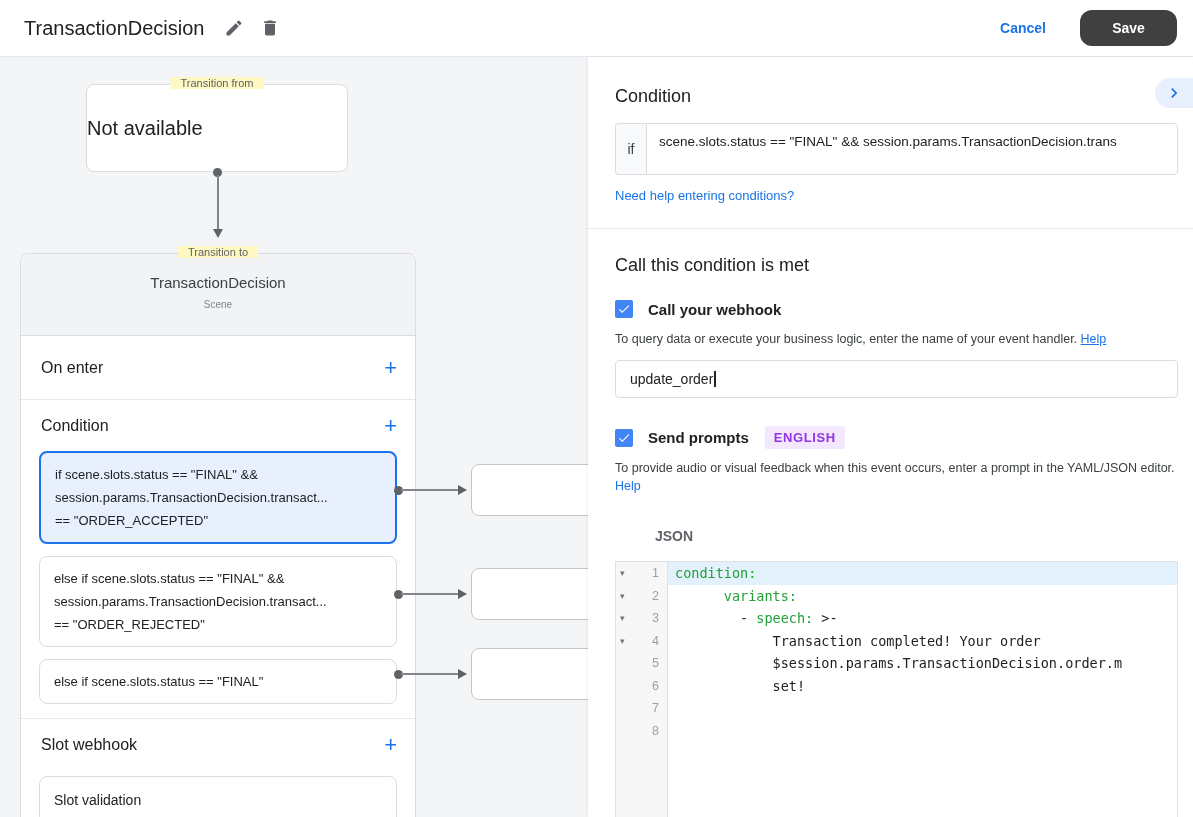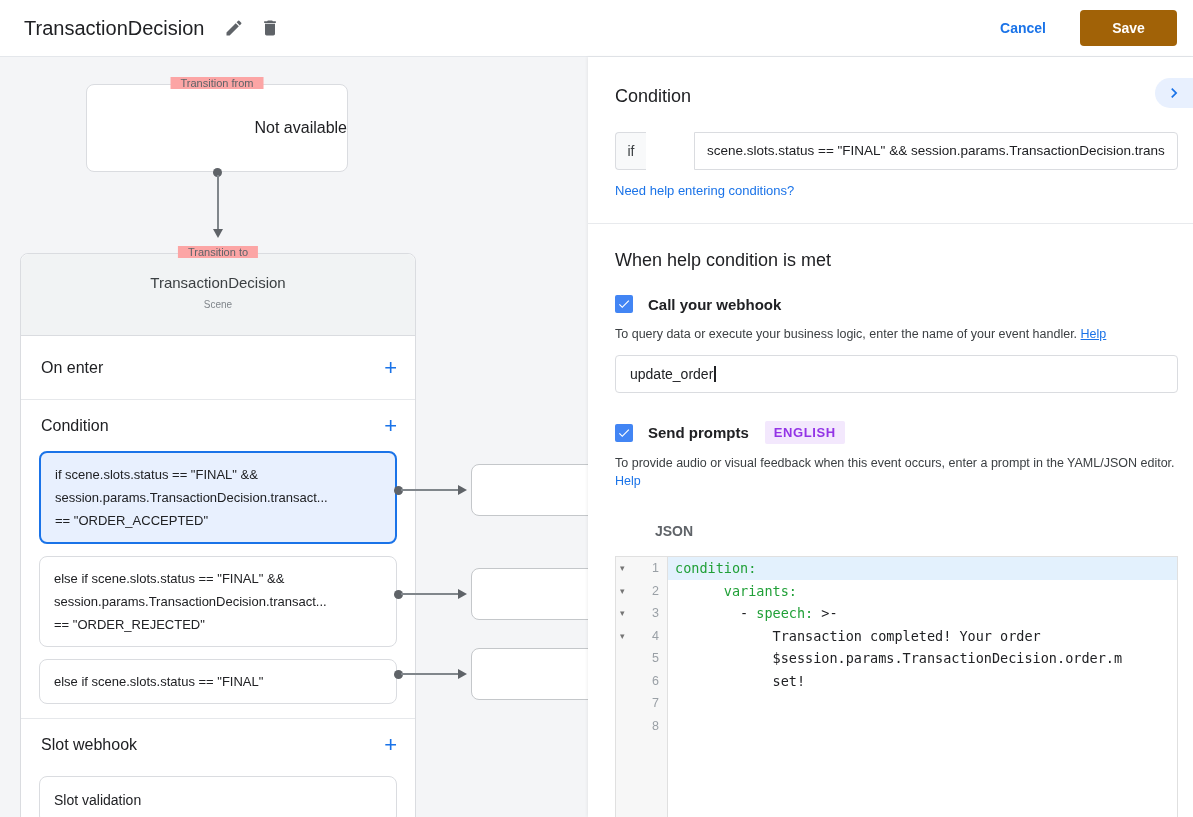--- a/index.html
+++ b/index.html
@@ -8,32 +8,32 @@
 
   
   .appbar { position:absolute; left:0; top:0; width:1193px; height:57px; background:#fff;
     border-bottom:1px solid #e4e7eb; display:flex; align-items:center; padding:0 16px 0 24px; }
   .appbar-title { font-size:20px; color:#202124; }
   .icon-btn { background:none; border:none; cursor:pointer; margin-left:20px; display:flex; align-items:center; }
   .icon-btn svg { fill:#5f6368; }
   .appbar-right { margin-left:auto; display:flex; align-items:center; }
   .cancel-btn { background:none; border:none; color:#1a73e8; font-size:14px; font-weight:700;
     font-family:inherit; cursor:pointer; margin-right:34px; }
-  .save-btn { background:#a16207; color:#fff; border:none; border-radius:4px; width:97px; height:36px;
+  .save-btn { background:#404040; color:#fff; border:none; border-radius:12px; width:97px; height:36px;
     font-size:14px; font-weight:700; font-family:inherit; cursor:pointer; }
 
   
   .canvas { position:absolute; left:0; top:57px; width:588px; height:760px; background:#f4f5f7; overflow:hidden; }
 
   .fieldset-box { position:absolute; background:#fff; border:1px solid #dadce0; border-radius:8px; }
   .fieldset-legend { position:absolute; top:-8px; left:50%; transform:translateX(-50%);
-    background:#fca5a5; padding:0 10px; font-size:11px; color:#5f6368; white-space:nowrap; }
+    background:#fef9c3; padding:0 10px; font-size:11px; color:#5f6368; white-space:nowrap; }
   .from-box { left:86px; top:27px; width:262px; height:88px; }
   .from-value { position:absolute; left:0; right:0; top:50%; transform:translateY(-50%);
-    text-align:right; font-size:16px; color:#202124; }
+    text-align:left; font-size:20px; color:#202124; }
 
   .arrow-dot { position:absolute; width:9px; height:9px; border-radius:50%; background:#5f6368; }
   .arrow-line-v { position:absolute; width:2px; background:#80868b; }
   .arrow-head-down { position:absolute; width:0; height:0;
     border-left:5px solid transparent; border-right:5px solid transparent; border-top:9px solid #5f6368; }
   .arrow-line-h { position:absolute; height:2px; background:#80868b; }
   .arrow-head-right { position:absolute; width:0; height:0;
     border-top:5px solid transparent; border-bottom:5px solid transparent; border-left:9px solid #5f6368; }
 
   .scene-card { left:20px; top:196px; width:396px; height:600px; }
@@ -59,21 +59,21 @@
     border:1px solid #c4c7ca; border-radius:8px; cursor:pointer; }
 
   
   .panel { position:absolute; left:588px; top:57px; width:605px; height:760px; background:#fff;
     box-shadow:-1px 0 3px rgba(0,0,0,0.06); padding:0 15px 0 27px; }
   .collapse-btn { position:absolute; right:0; top:21px; width:38px; height:30px; border:none;
     background:#e8f0fe; border-radius:15px 0 0 15px; cursor:pointer; display:flex; align-items:center;
     justify-content:flex-start; padding-left:9px; }
   .panel-h { font-size:18px; font-weight:400; color:#202124; }
   .panel-title { padding-top:29px; }
-  .if-row { margin-top:25px; display:flex; width:563px; height:38px;gap:48px; }
+  .if-row { margin-top:16px; display:flex; width:563px; height:52px; }
   .if-cell { width:31px; background:#f8f9fa; border:1px solid #dadce0; border-right:none;
     border-radius:4px 0 0 4px; display:flex; align-items:center; justify-content:center;
     font-size:14px; color:#3c4043; }
   .cond-input { flex:1; border:1px solid #dadce0; border-radius:0 4px 4px 0; padding:0 12px;
     line-height:36px; font-size:13.5px; color:#202124; white-space:nowrap; overflow:hidden; cursor:text; }
   .link { color:#1a73e8; text-decoration:none; cursor:pointer; }
   .help-link { display:inline-block; margin-top:13px; font-size:13px; }
   .panel-divider { margin:24px -15px 0 -27px; border-top:1px solid #e8eaed; }
   .when-title { margin-top:26px; }
   .check-row { margin-top:24px; display:flex; align-items:center; }
@@ -218,21 +218,21 @@
 
   <div class="if-row">
     <div class="if-cell">if</div>
     <div class="cond-input">scene.slots.status == "FINAL" &amp;&amp; session.params.TransactionDecision.trans</div>
   </div>
 
   <a class="link help-link">Need help entering conditions?</a>
 
   <div class="panel-divider"></div>
 
-  <h2 class="panel-h when-title">When help condition is met</h2>
+  <h2 class="panel-h when-title">Call this condition is met</h2>
 
   <div class="check-row">
     <span class="checkbox">
       <span style="display:flex;">
         <svg width="14" height="14" viewBox="0 0 24 24">
             <path fill="#fff" d="M9 16.17L4.83 12l-1.42 1.41L9 19 21 7l-1.41-1.41z"></path>
           </svg>
       </span>
     </span>
     <span class="check-label">Call your webhook</span>

